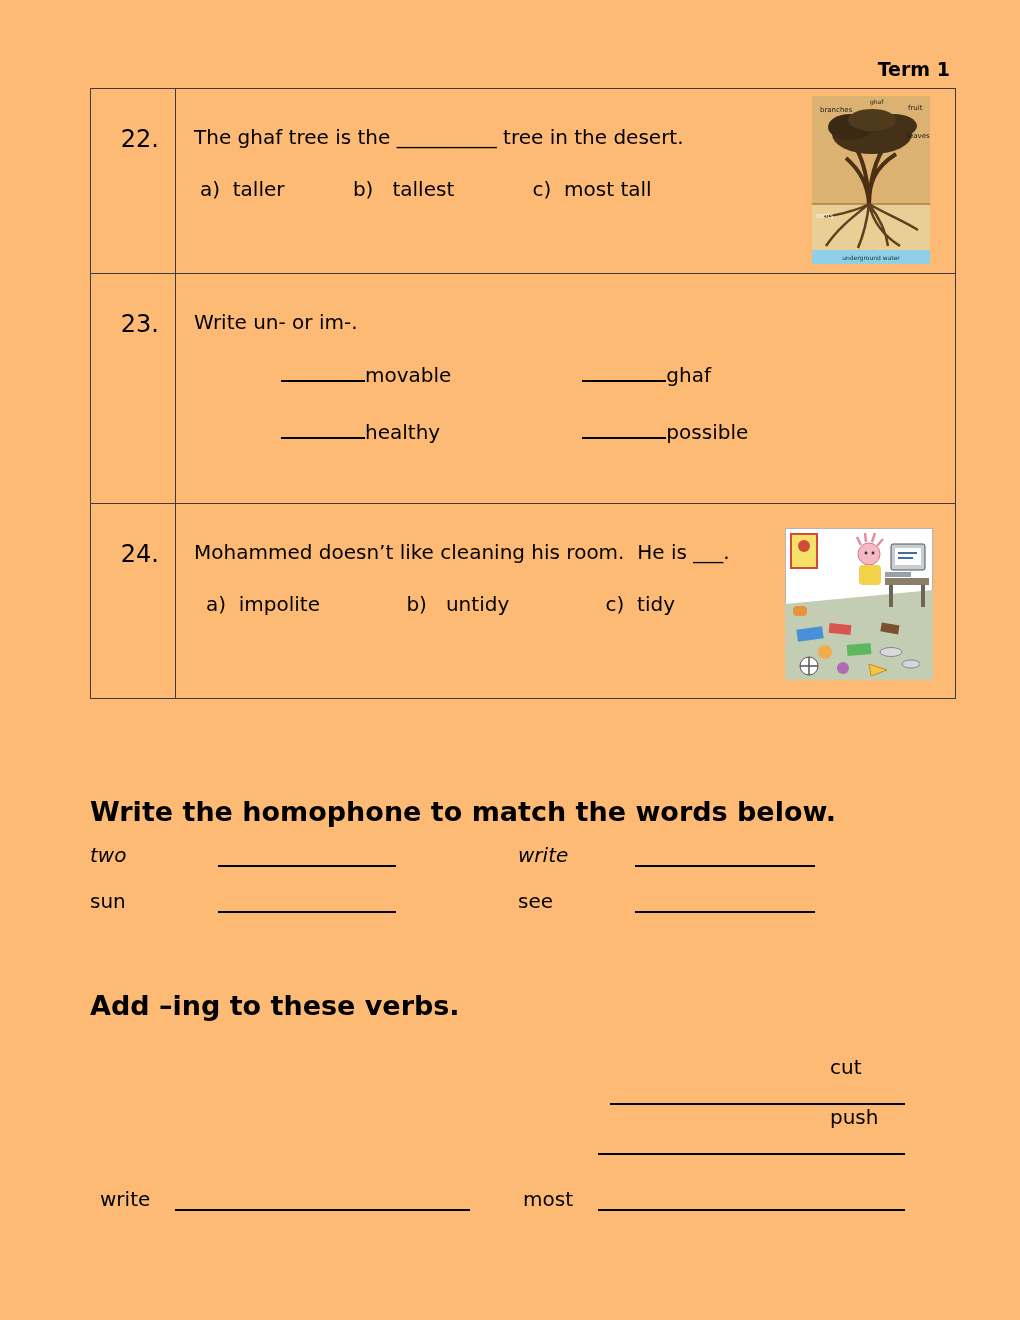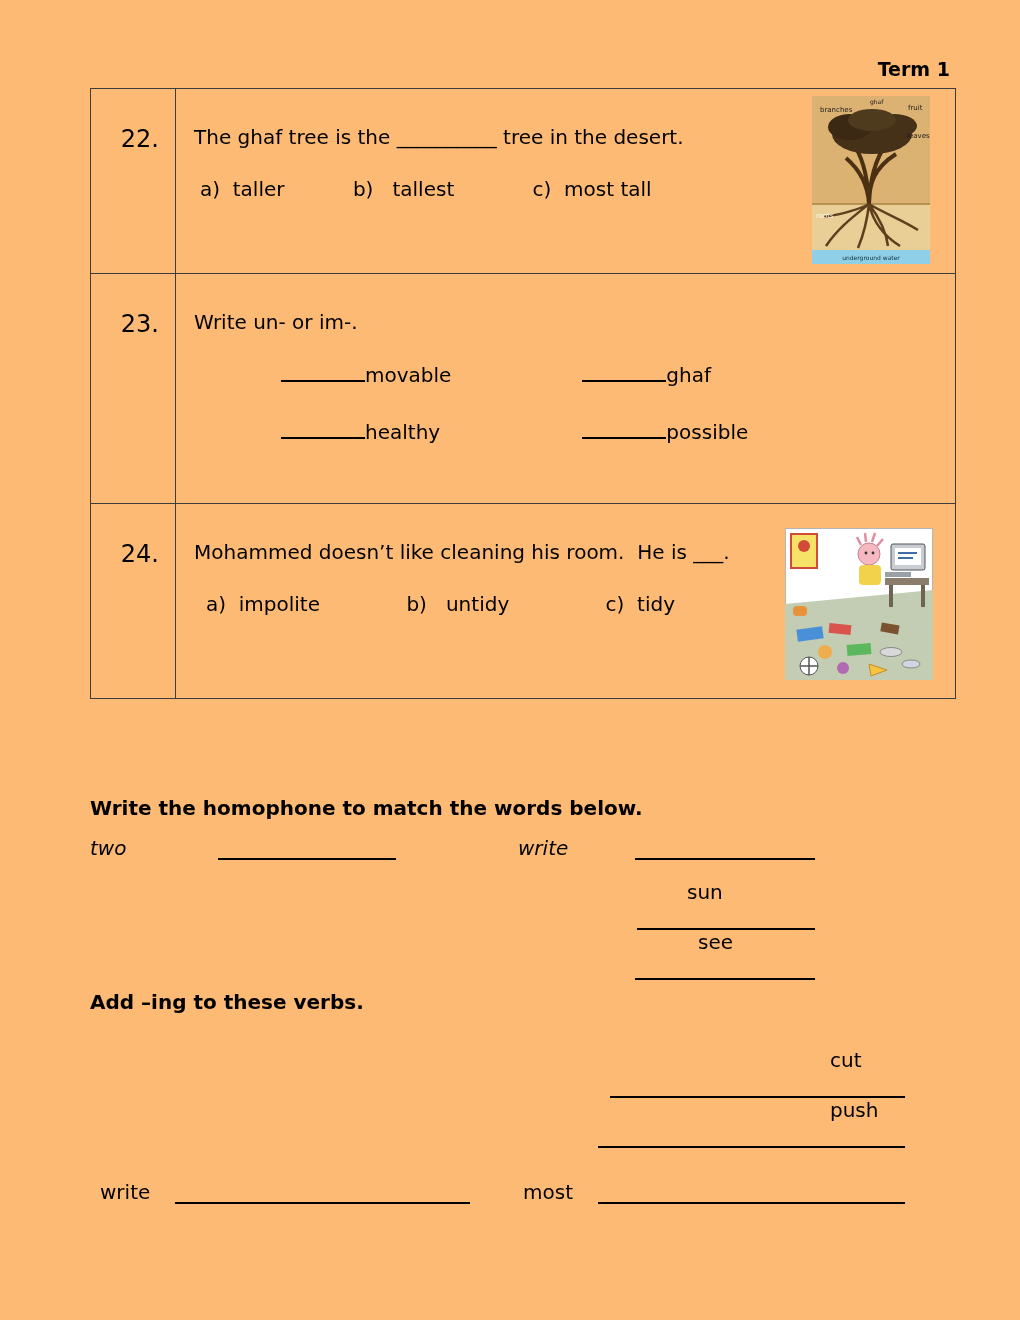--- a/index.html
+++ b/index.html
@@ -35,25 +35,25 @@
 
   .blankrow { padding-left:87px; margin-top:26px; }
   .blankrow2 { margin-top:30px; }
   .blank-item { display:inline-block; width:295px; }
   .blank-item:last-child { width:auto; }
   .blank-item .uline { vertical-align:baseline; }
 
   .section { position:absolute; left:90px; }
   .homo { top:796px; }
   .ingsec { top:990px; }
-  .sec-head { font-size:20px; font-weight:700; }
+  .sec-head { font-size:27px; font-weight:700; }
 
   .hrow { display:flex; align-items:flex-end; }
   .hrow1 { margin-top:14px;font-style:italic; }
-  .hrow2 { margin-top:20px;flex-direction:column; }
+  .hrow2 { margin-top:20px; }
   .hw1 { width:128px; font-size:20px; }
   .hb1 { width:178px; }
   .hw2 { width:117px; margin-left:122px; font-size:20px; }
   .hb2 { width:180px; }
 
   .irow { display:flex; align-items:flex-end; }
   .irow1 { margin-top:34px;flex-direction:column; }
   .irow2 { margin-top:30px; }
   .iw1 { width:75px; padding-left:10px; font-size:20px; }
   .ib1 { width:295px; }

